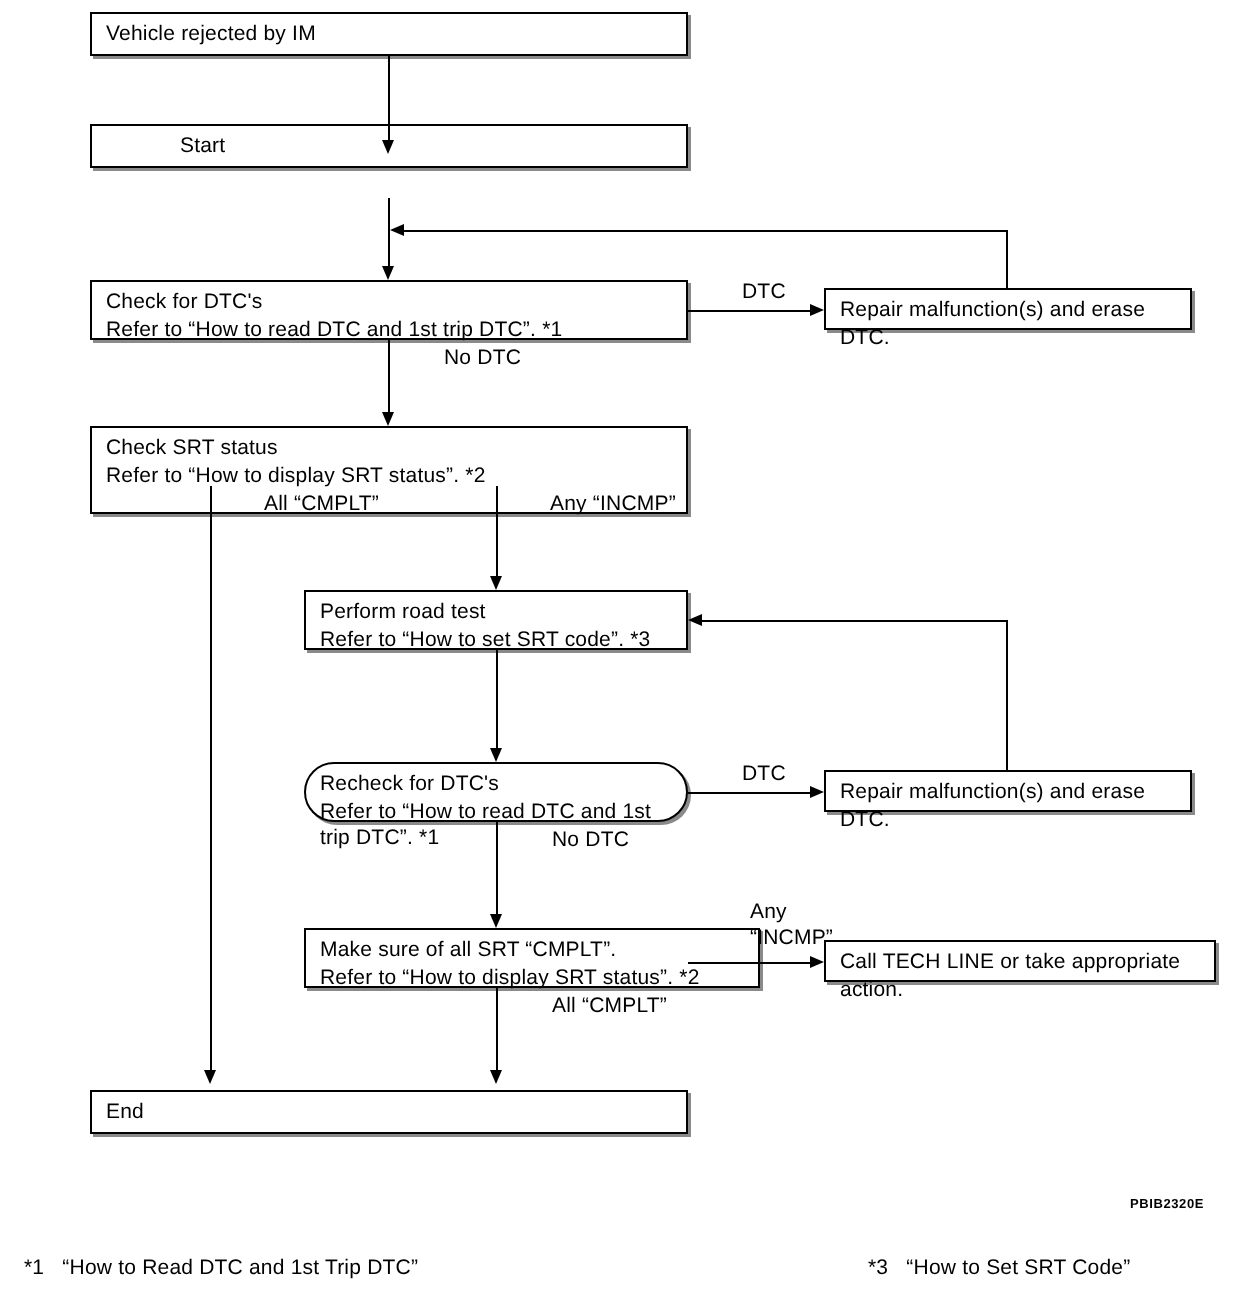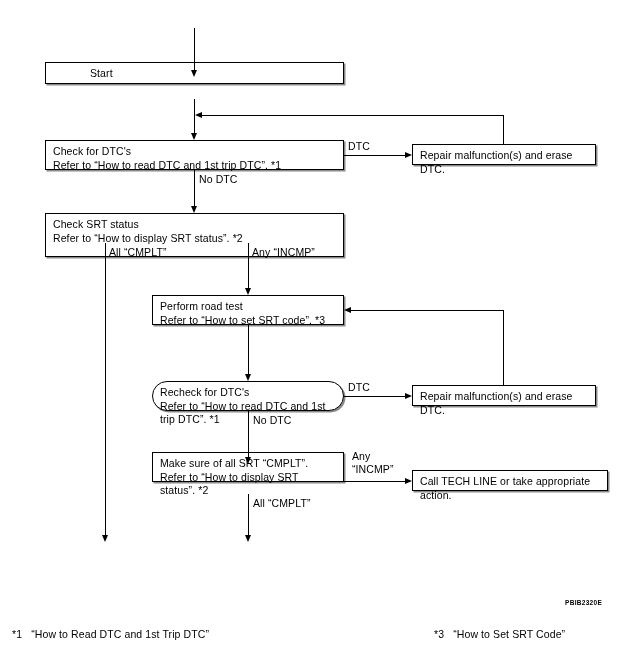--- a/index.html
+++ b/index.html
@@ -63,64 +63,67 @@
     border-top: 3.5px solid transparent;
     border-bottom: 3.5px solid transparent;
     border-right: 7px solid #000;
   }
   .elabel {
     position: absolute;
     font-size: 10.5px;
     line-height: 13px;
     white-space: pre-line;
     letter-spacing: 0.1px;
+    margin-left: 23px;
   }
   .figcode {
     position: absolute;
     font-size: 6.5px;
     font-weight: bold;
     letter-spacing: 0.3px;
     color: #000;
   }
   .footnotes {
     position: absolute;
     font-size: 10.5px;
     letter-spacing: 0.1px;
     white-space: pre;
   }
 </style>
 </head>
 <body>
 
 <div id="page">
 
+  <div class="box" style="left:45px; top:6px; width:299px; height:22px;">Vehicle rejected by IM</div>
 
   <div class="box" style="left:45px; top:62px; width:299px; height:22px;padding-left:44px;">Start</div>
 
   <div class="box" style="left:45px; top:140px; width:299px; height:30px;">Check for DTC's
 Refer to “How to read DTC and 1st trip DTC”. *1</div>
 
   <div class="box" style="left:412px; top:144px; width:184px; height:21px;">Repair malfunction(s) and erase DTC.</div>
 
   <div class="box" style="left:45px; top:213px; width:299px; height:44px;">Check SRT status
 Refer to “How to display SRT status”. *2</div>
 
   <div class="box" style="left:152px; top:295px; width:192px; height:30px;">Perform road test
 Refer to “How to set SRT code”. *3</div>
 
   <div class="box" style="left:152px; top:381px; width:192px; height:30px;border-radius:15px;">Recheck for DTC's
 Refer to “How to read DTC and 1st trip DTC”. *1</div>
 
   <div class="box" style="left:412px; top:385px; width:184px; height:21px;">Repair malfunction(s) and erase DTC.</div>
 
-  <div class="box" style="left:152px; top:452px; width:192px; height:30px;">Make sure of all SRT “CMPLT”.
+  <div class="box" style="left:152px; top:464px; width:228px; height:30px;">Make sure of all SRT “CMPLT”.
 Refer to “How to display SRT status”. *2</div>
 
   <div class="box" style="left:412px; top:470px; width:196px; height:21px;">Call TECH LINE or take appropriate action.</div>
 
+  <div class="box" style="left:45px; top:545px; width:299px; height:22px;">End</div>
 
   <div class="vline" style="left:194px; top:28px; height:42px;"></div>
   <div class="arrow-down" style="left:190.5px; top:70px;"></div>
 
   <div class="vline" style="left:194px; top:99px; height:34px;"></div>
   <div class="arrow-down" style="left:190.5px; top:133px;"></div>
 
   <div class="vline" style="left:503px; top:115px; height:29px;"></div>
   <div class="hline" style="left:202px; top:115px; width:302px;"></div>
   <div class="arrow-left" style="left:195px; top:111.5px;"></div>

